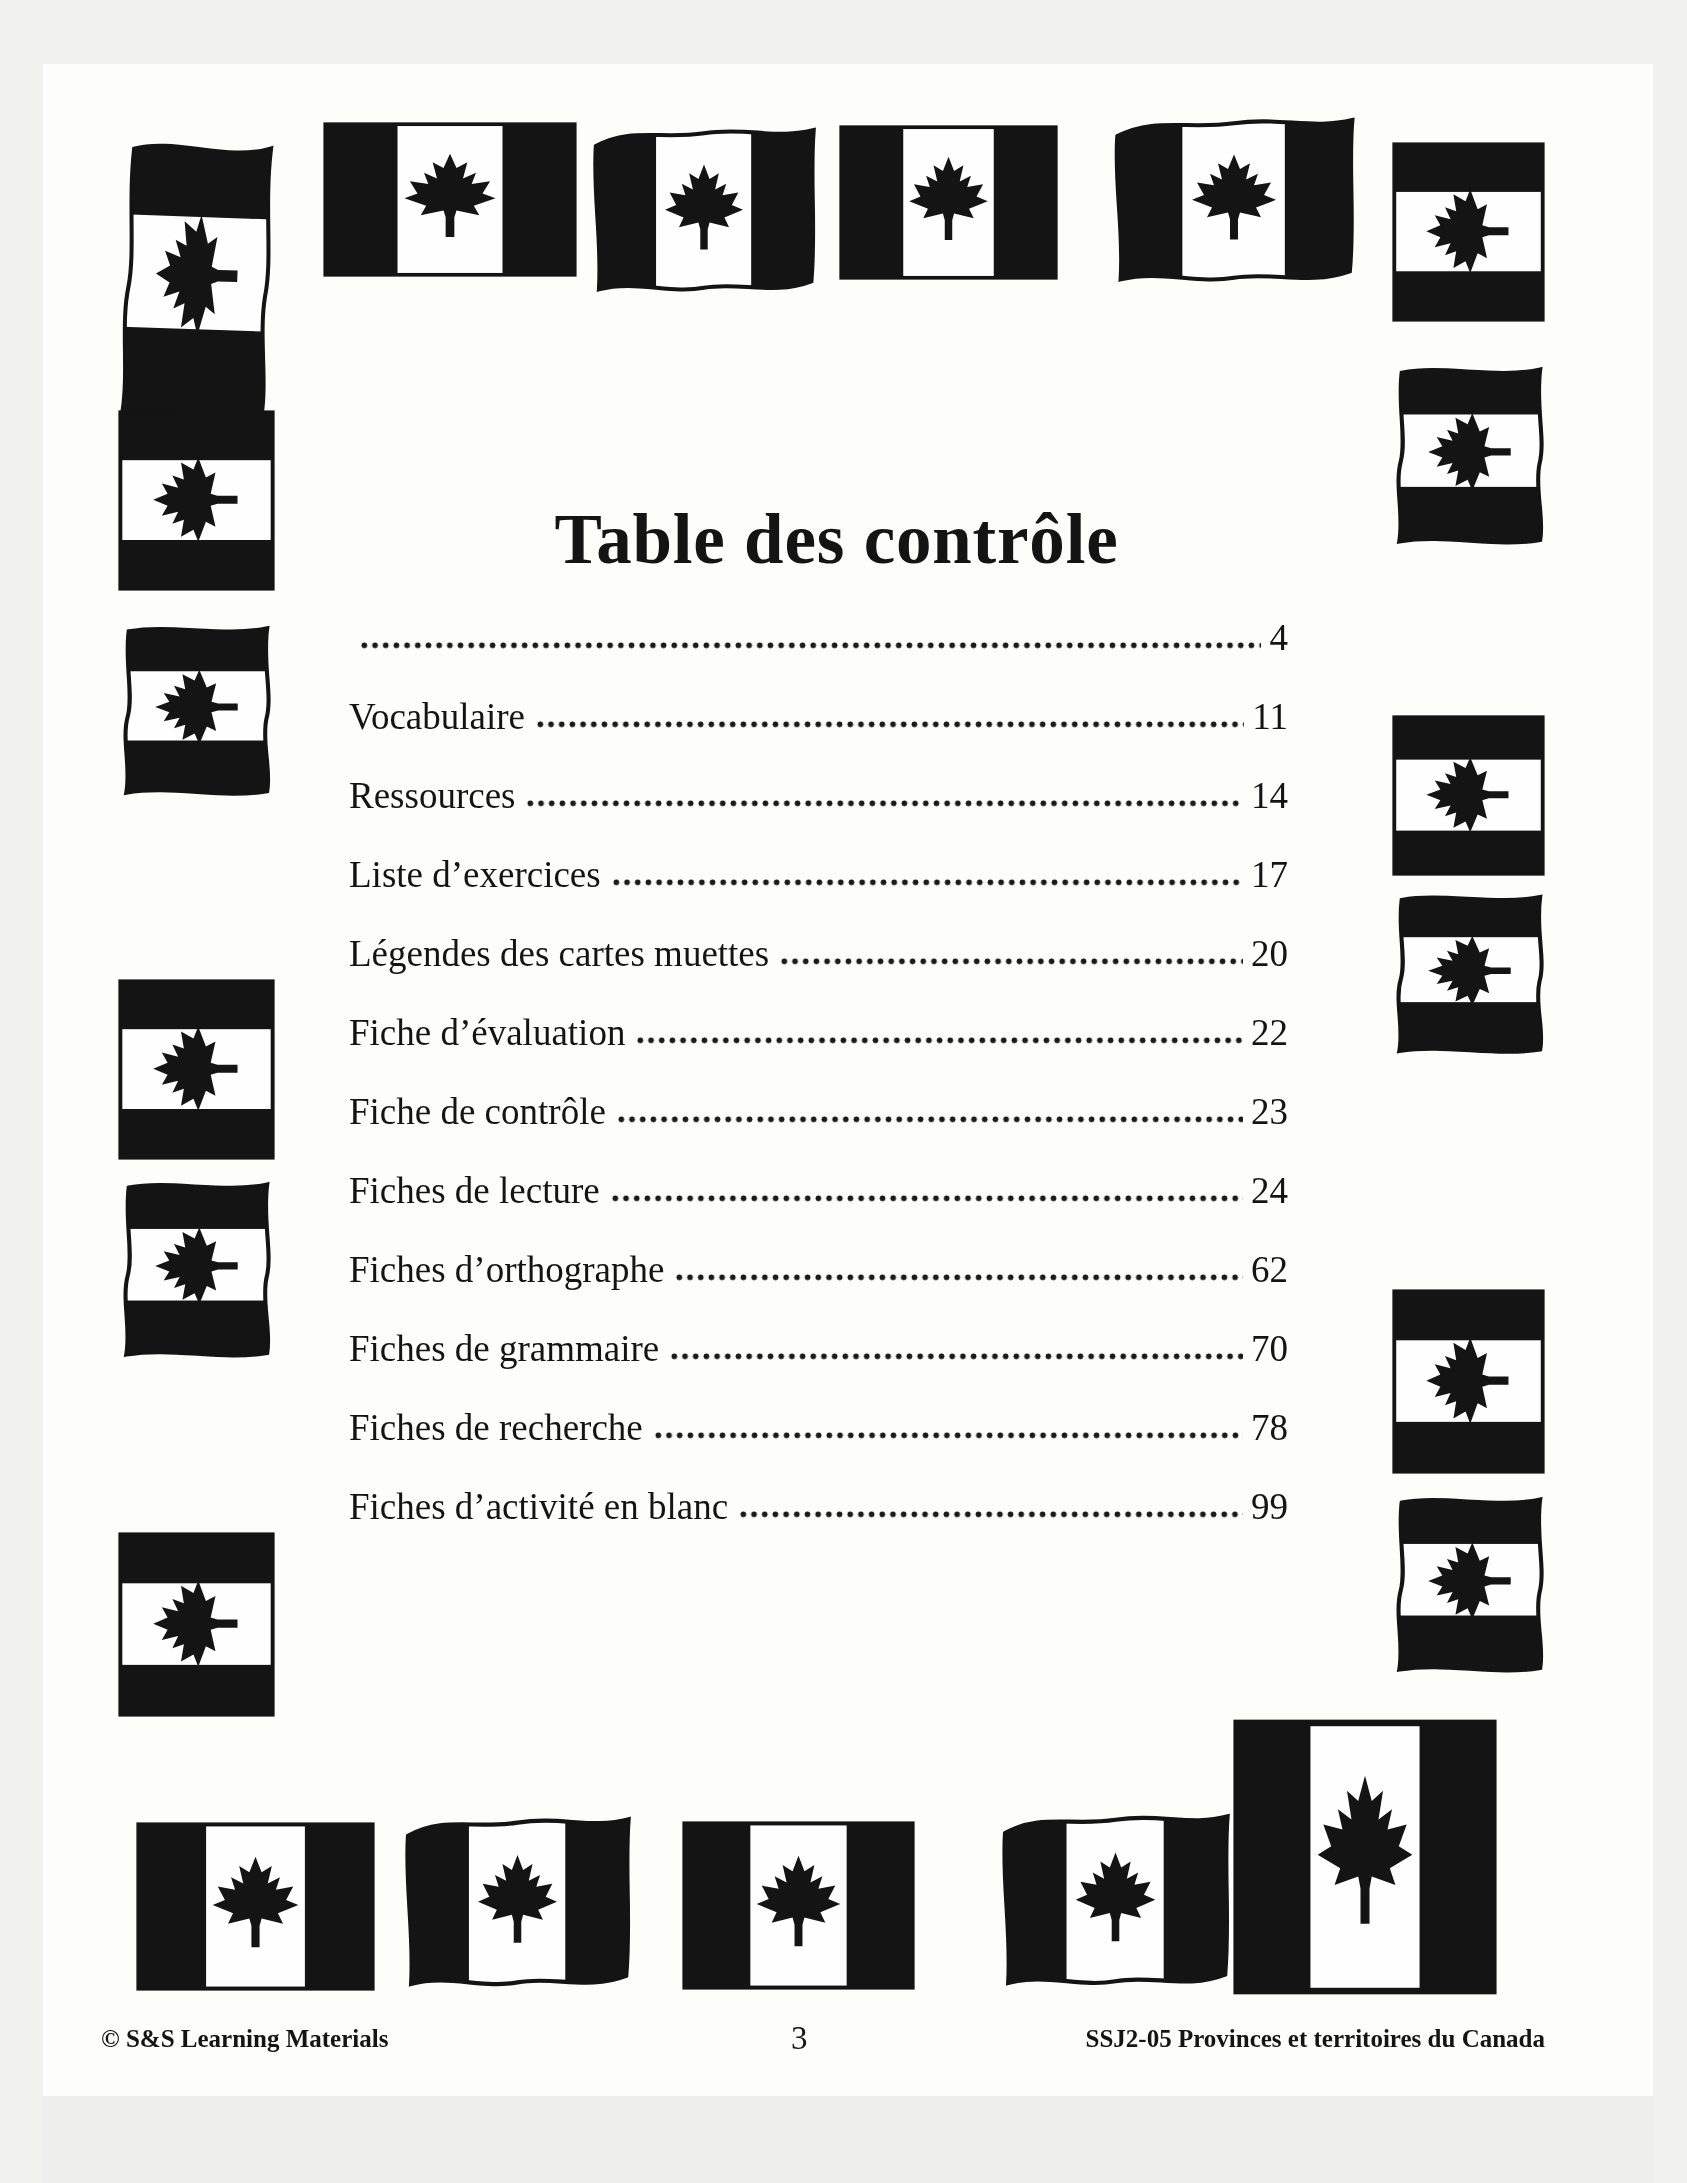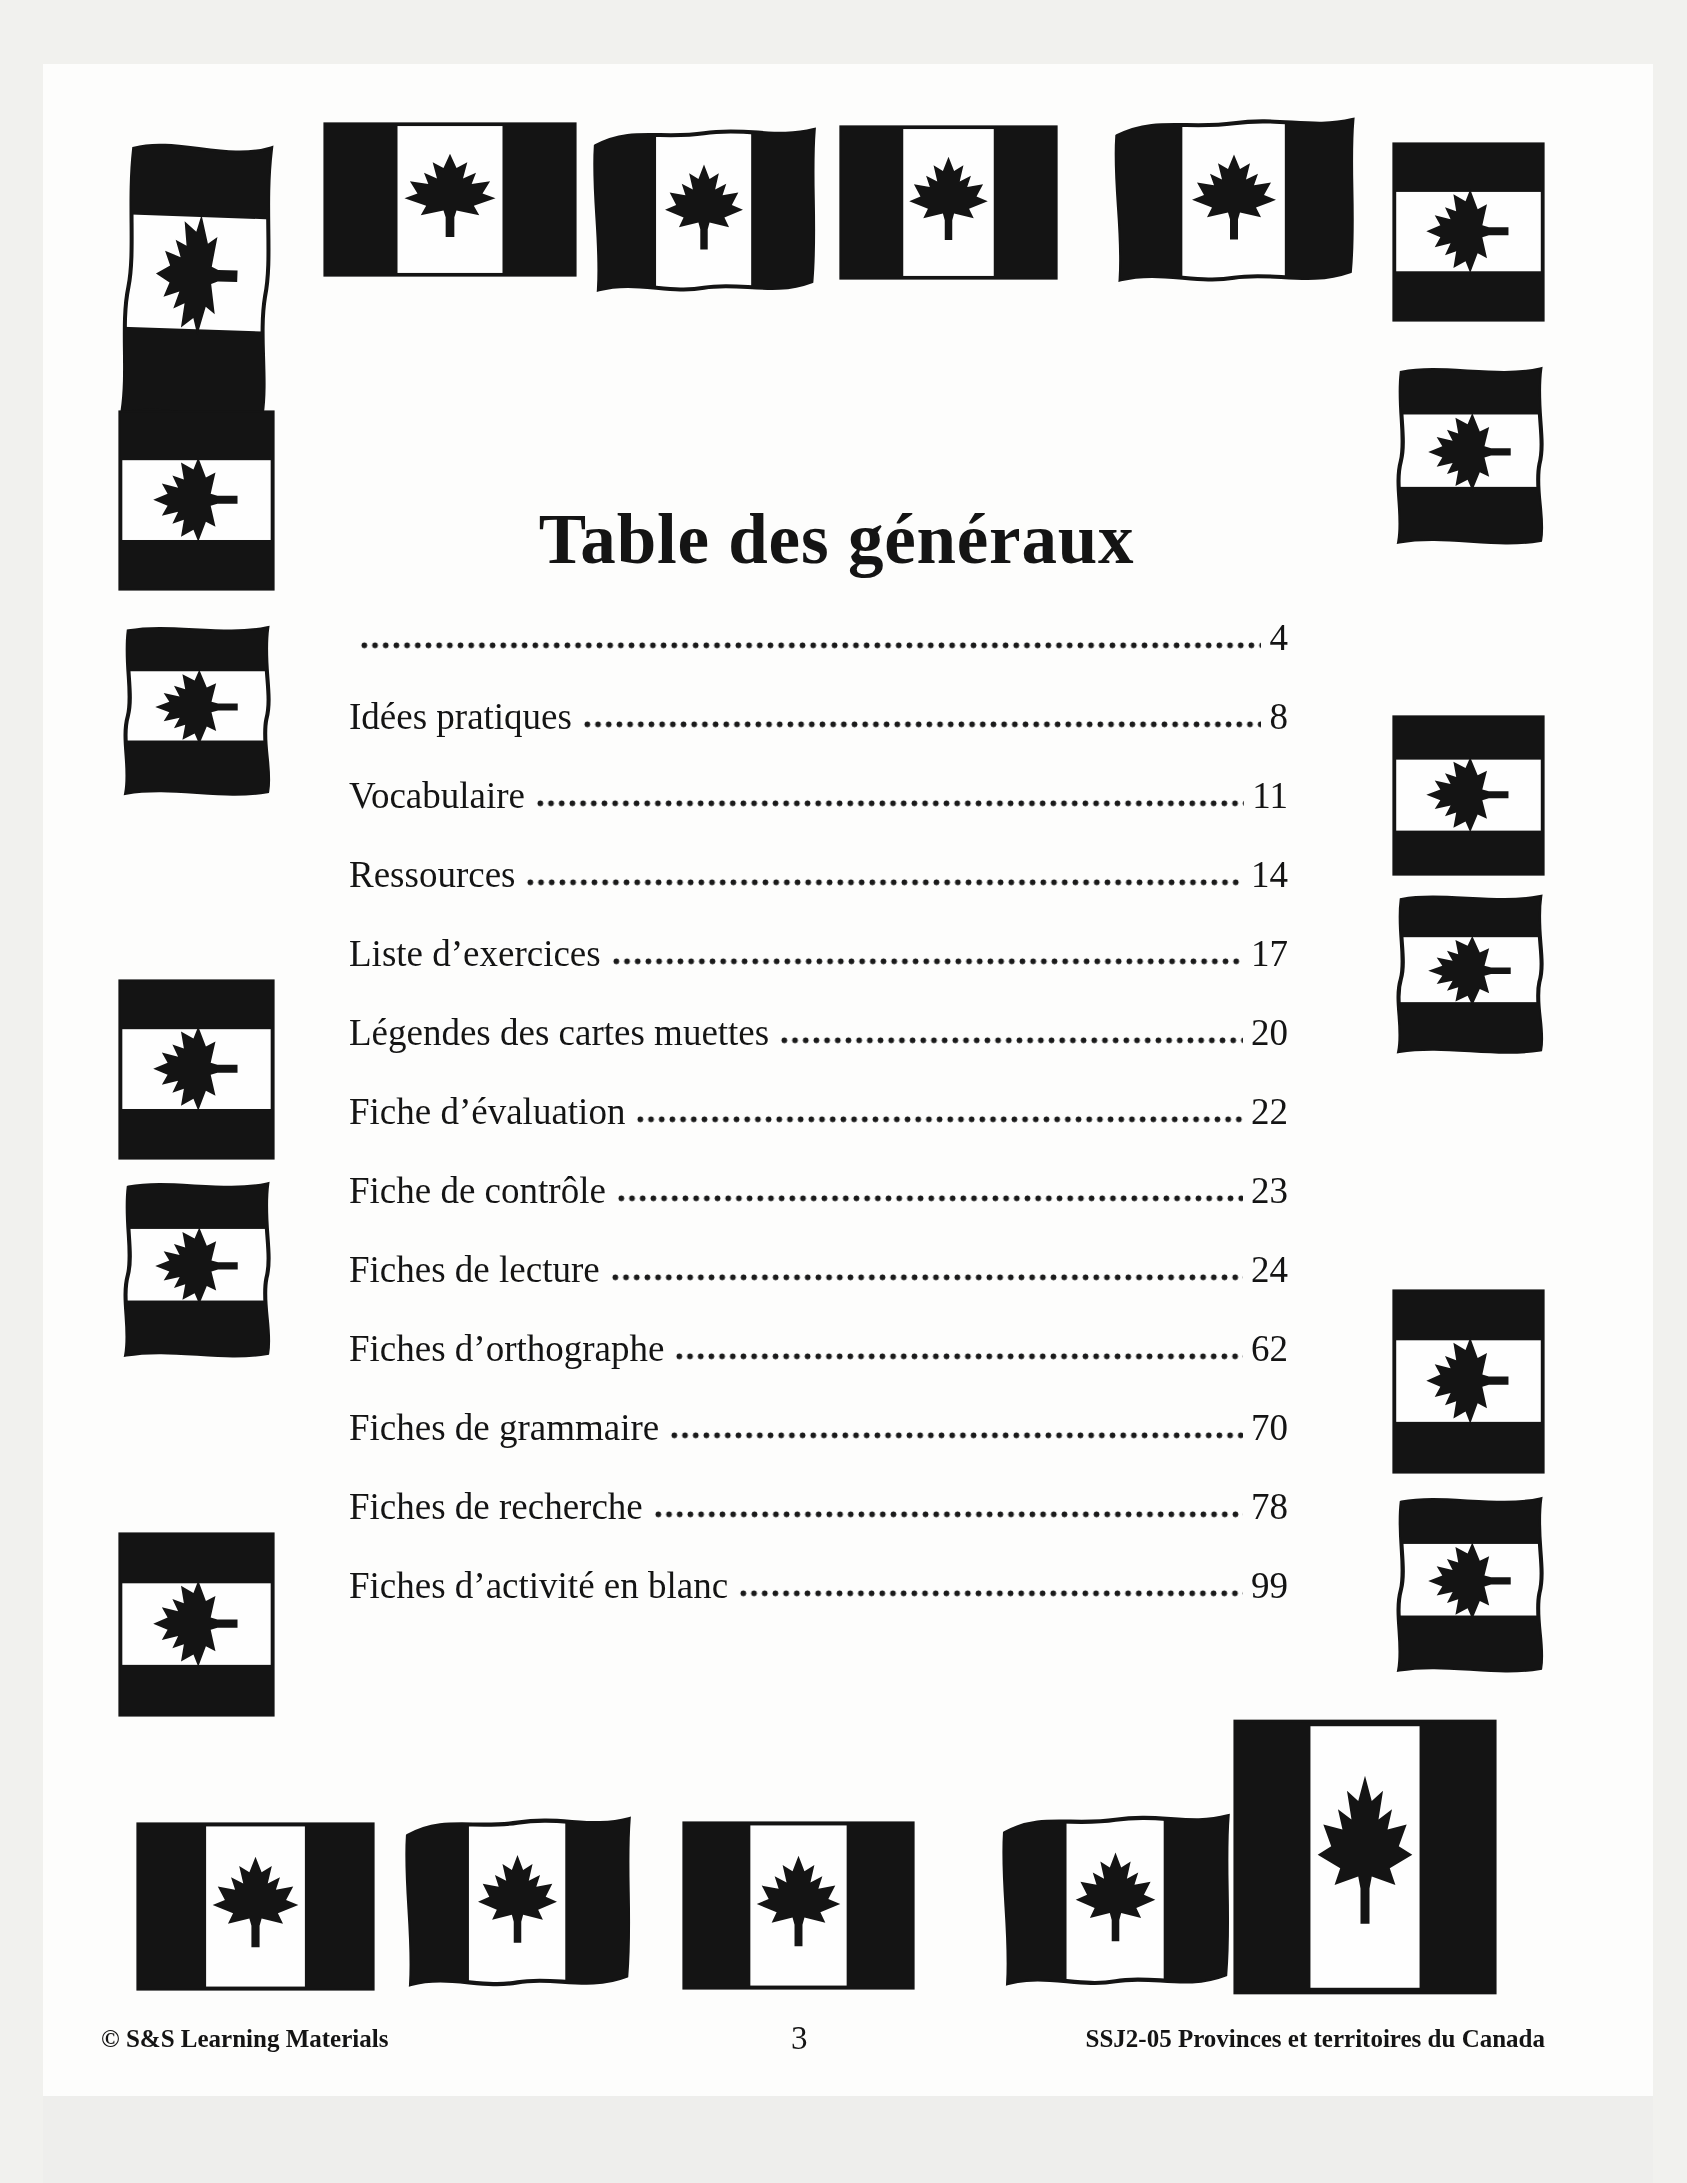--- a/index.html
+++ b/index.html
@@ -158,31 +158,26 @@
 <svg class="flag" viewBox="0 0 300 210" preserveAspectRatio="none" style="left:682px;top:1821px;width:233px;height:169px;">
     <use href="#flag-h-flat"></use>
   </svg>
 <svg class="flag" viewBox="0 0 300 220" preserveAspectRatio="none" style="left:997px;top:1808px;width:237px;height:185px;">
     <use href="#flag-h-wavy"></use>
   </svg>
 <svg class="flag" viewBox="0 0 300 210" preserveAspectRatio="none" style="left:1233px;top:1719px;width:264px;height:276px;">
     <use href="#flag-h-flat"></use>
   </svg>
 
-<h1 class="page-title">Table des généraux</h1>
+<h1 class="page-title">Table des contrôle</h1>
 
 <div class="toc">
   <div class="toc-row">
       <span class="toc-dots"></span>
       <span class="toc-page">4</span>
-    </div>
-  <div class="toc-row">
-      <span class="toc-label">Idées pratiques</span>
-      <span class="toc-dots"></span>
-      <span class="toc-page">8</span>
     </div>
   <div class="toc-row">
       <span class="toc-label">Vocabulaire</span>
       <span class="toc-dots"></span>
       <span class="toc-page">11</span>
     </div>
   <div class="toc-row">
       <span class="toc-label">Ressources</span>
       <span class="toc-dots"></span>
       <span class="toc-page">14</span>

